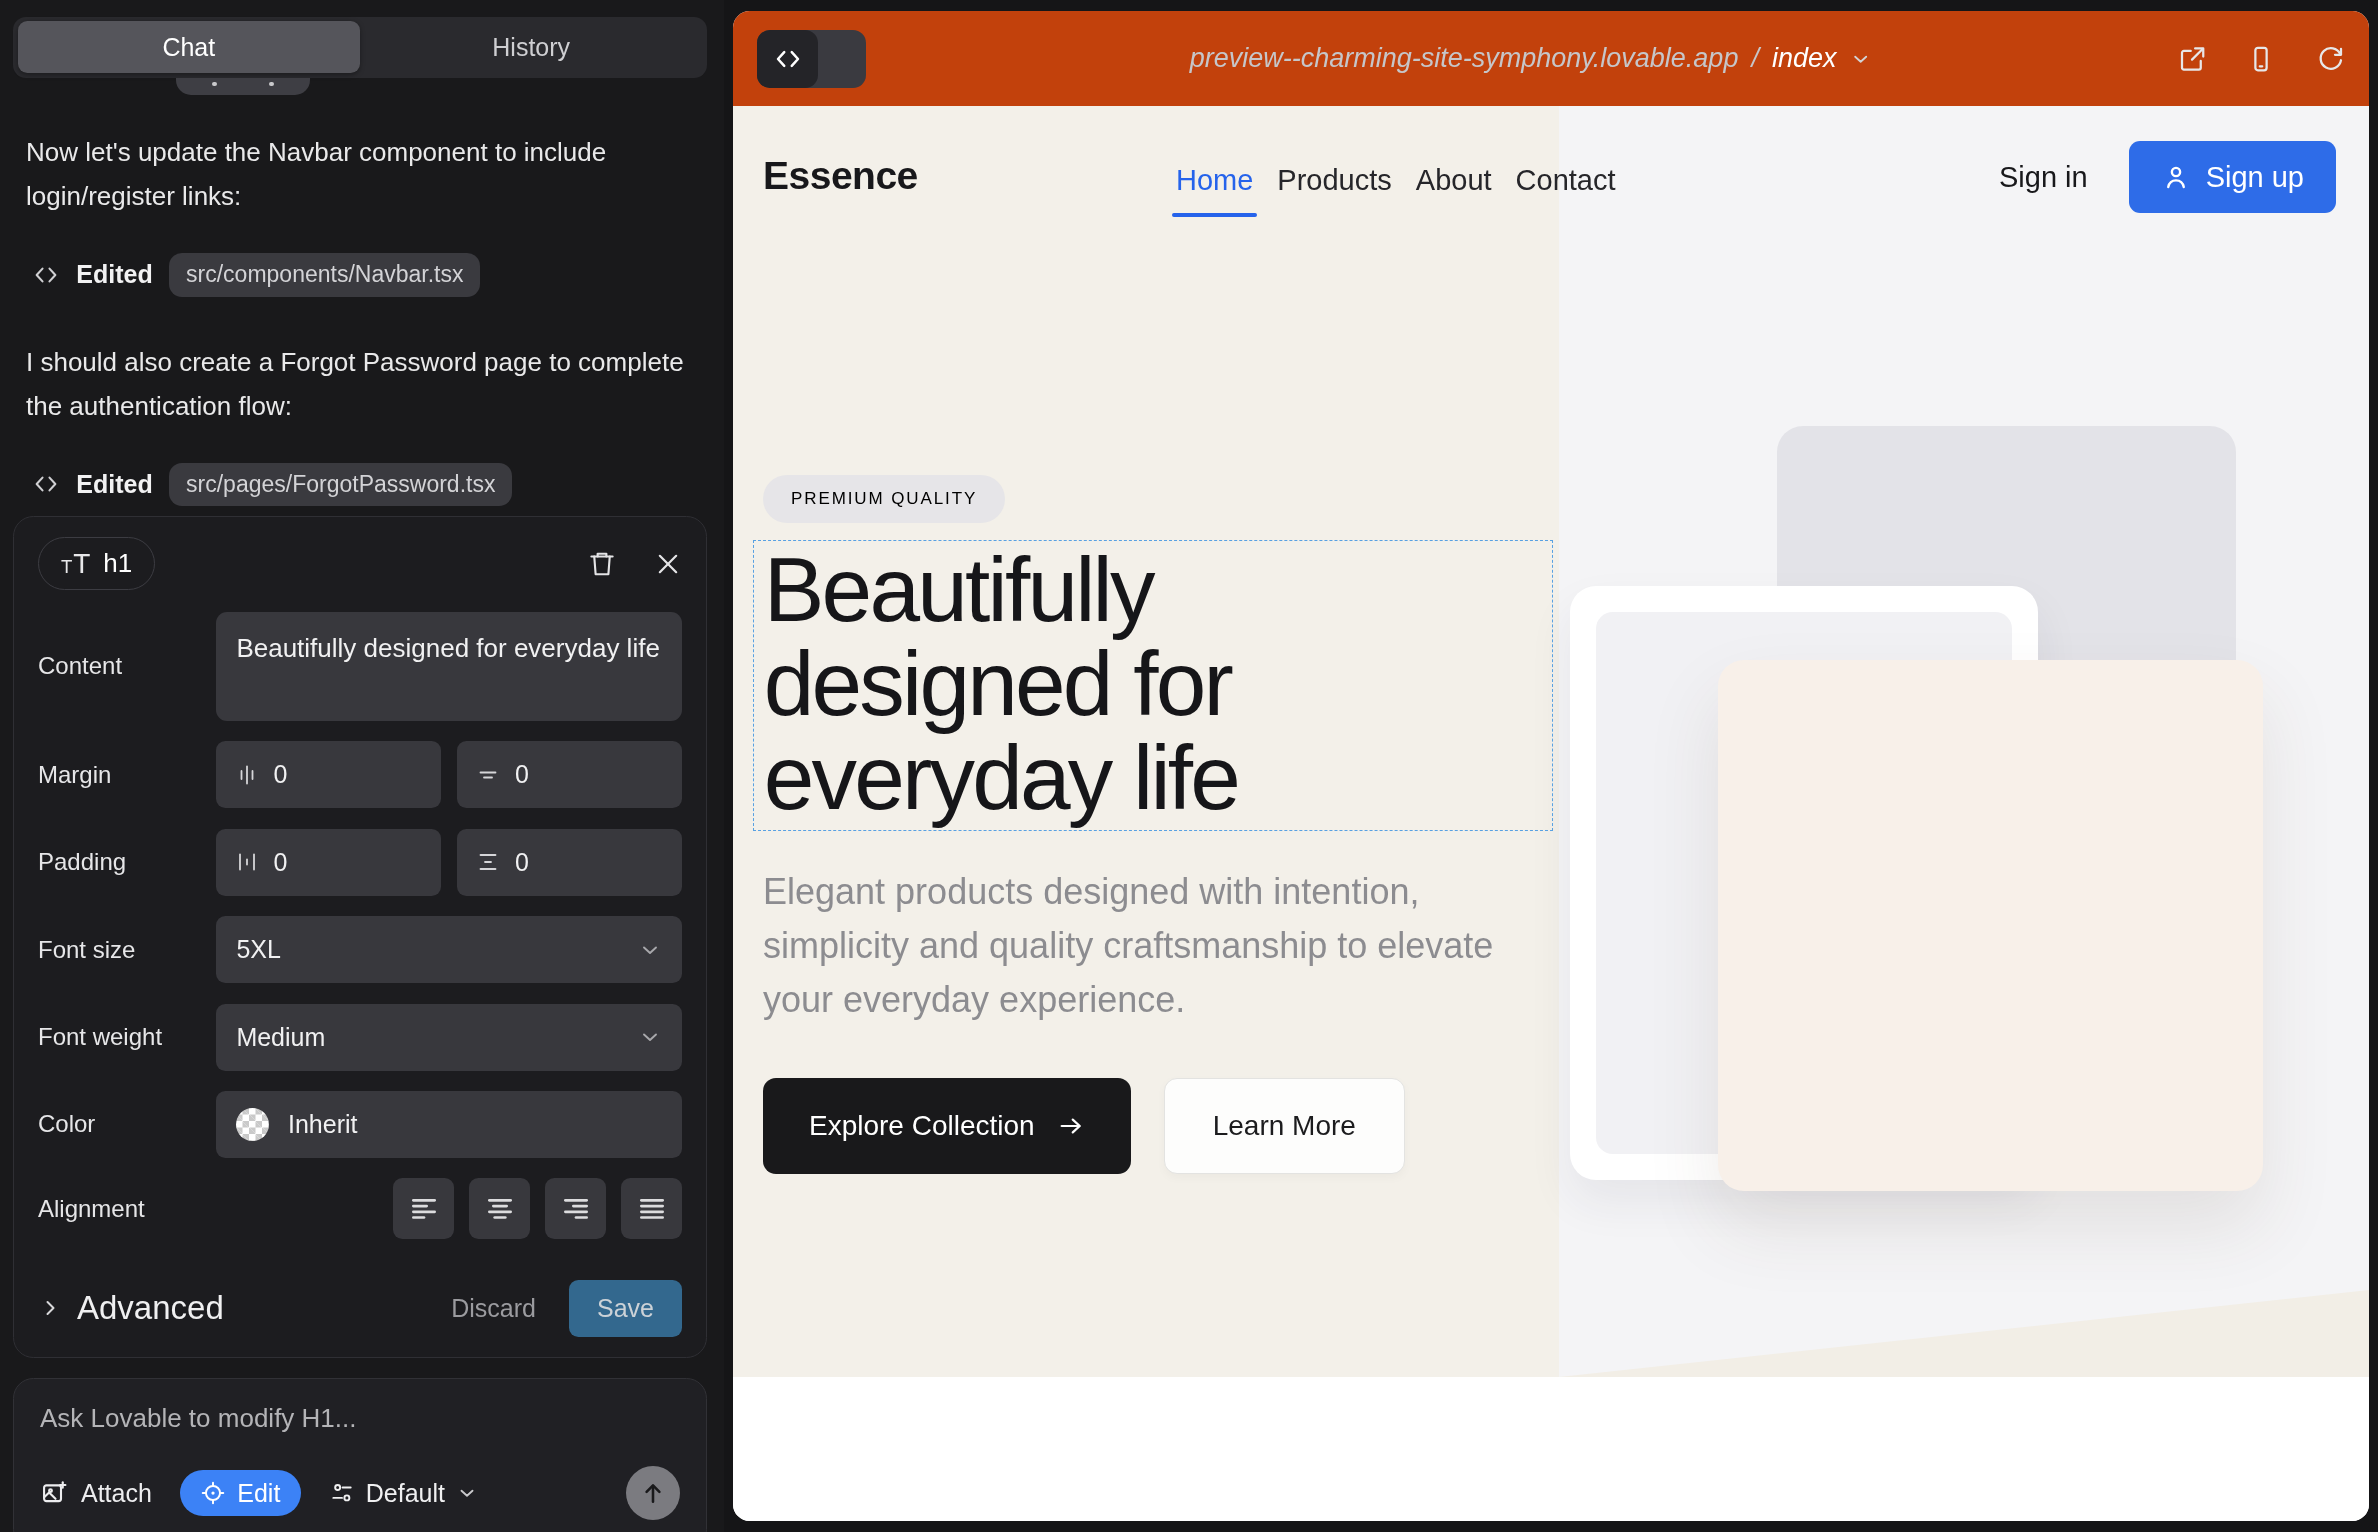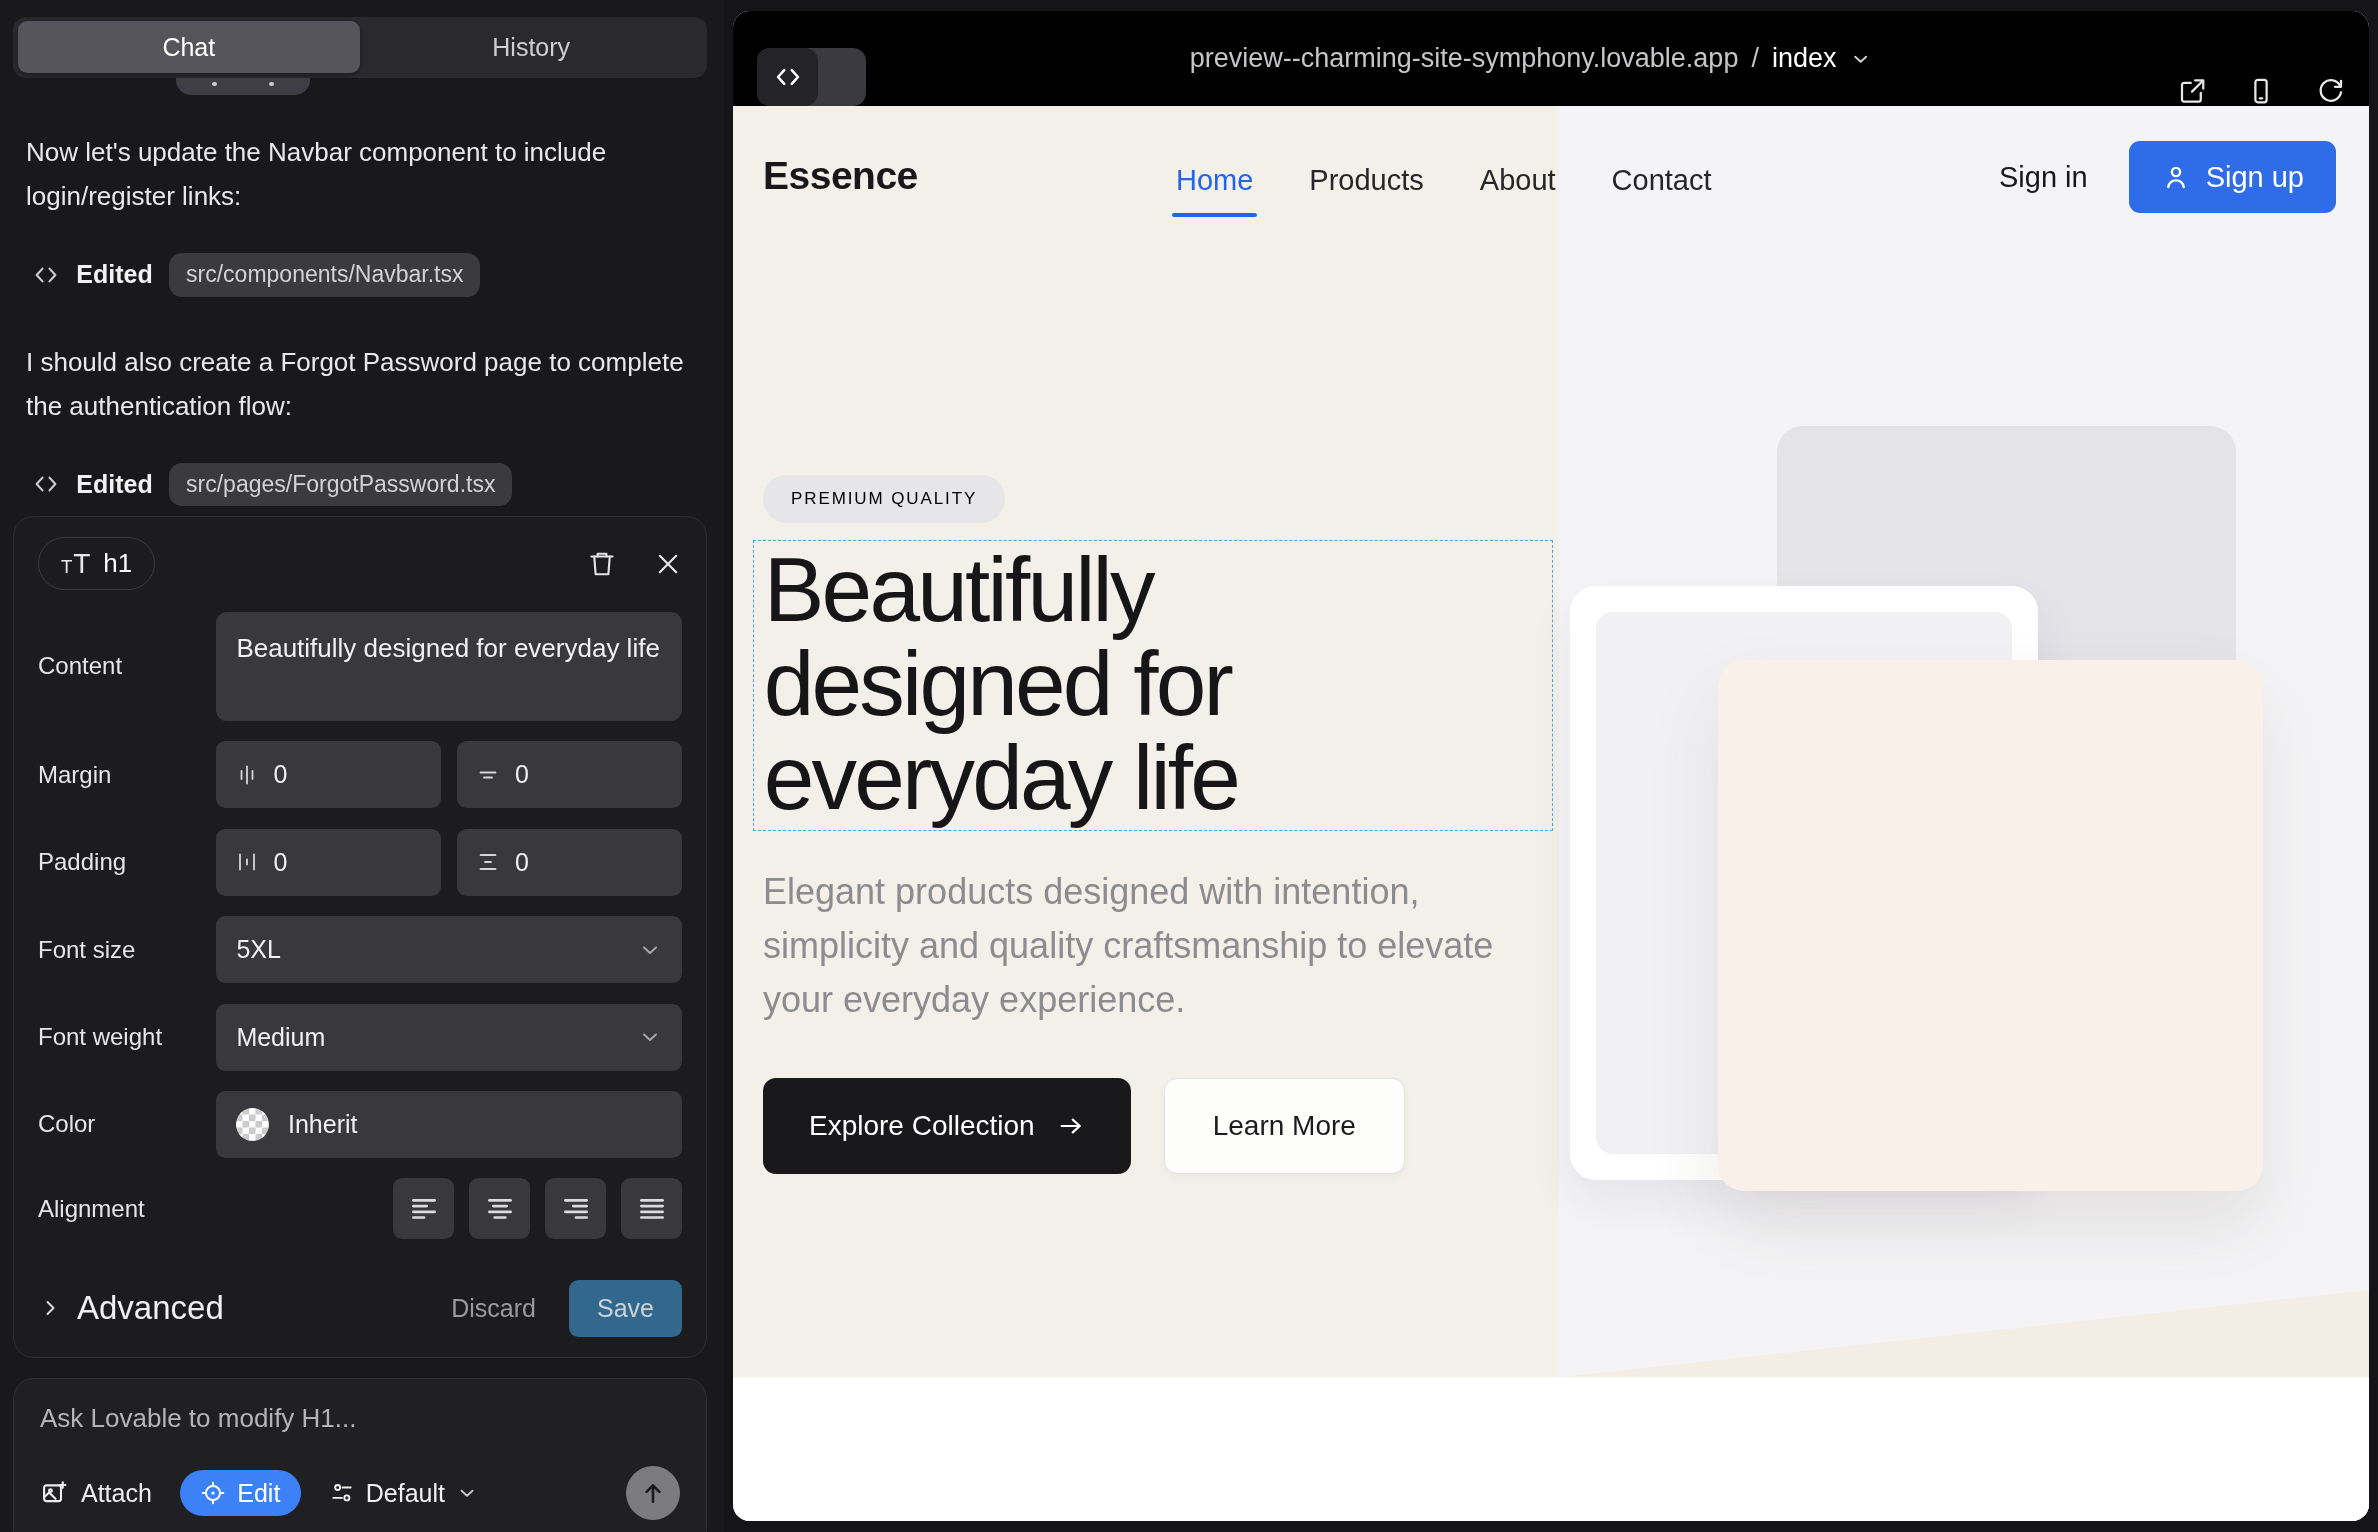--- a/index.html
+++ b/index.html
@@ -74,41 +74,41 @@
   .edit-pill { display:flex; align-items:center; gap:11px; background:#3c82f6; color:#fff;
     border-radius:927px; padding:8.3px 20.4px; font-size:25px; }
   .default-sel { display:flex; align-items:center; gap:11px; color:#f0f0f1; font-size:25px; }
   .default-sel .chev { color:#c9c9cc; display:flex; }
   .send { margin-left:auto; width:54px; height:54px; border-radius:50%; background:#7b7b80;
     color:#19191b; display:flex; align-items:center; justify-content:center; }
 
   
   .preview { position:absolute; left:733px; top:11px; width:1636px; height:1510px; background:#fff;
     border-radius:16.7px; overflow:hidden; }
-  .toolbar { position:relative; height:95px; background:#000000; display:flex; align-items:flex-end; padding:0 24px; }
+  .toolbar { position:relative; height:95px; background:#c2410c; display:flex; align-items:center; padding:0 24px;font-style:italic; }
   .code-toggle { width:109px; height:58px; background:#3a3a40; border-radius:13px; display:flex; }
   .code-toggle .seg { width:61px; height:58px; background:#242428; border-radius:13px; display:flex;
     align-items:center; justify-content:center; color:#fff; }
   .url { position:absolute; left:50%; top:0; height:95px; transform:translateX(-53%);
     display:flex; align-items:center; gap:9.3px; font-size:27px; }
   .url .domain { color:#c6c6c9; }
   .url .sep { color:#c6c6c9; margin:0 3.7px; }
   .url .page { color:#ffffff; }
   .url .chev { color:#d2d2d4; display:flex; margin-left:3.7px; }
   .tb-icons { margin-left:auto; display:flex; align-items:center; gap:39px; color:#e7e7e9; }
 
   .site { position:relative; width:1636px; height:1415px; background:#ffffff; }
   .hero-left { position:absolute; left:0; top:0; width:826px; height:1271px; background:#f3f0e9; }
   .hero-right { position:absolute; left:826px; top:0; right:0; height:1271px; background:#f4f4f6; }
   .wedge { position:absolute; left:826px; top:1184px; width:811px; height:87px; background:#f2eee6;
     clip-path:polygon(0 100%,100% 0,100% 100%); }
 
   .site-logo { position:absolute; left:30px; top:48px; font-size:39px; font-weight:700; color:#18181b;
     letter-spacing:-0.5px; }
-  .site-nav { position:absolute; left:443px; top:58px; display:flex; gap:56px; font-size:29px; color:#26262a; }
+  .site-nav { position:absolute; left:443px; top:58px; display:flex; gap:24px; font-size:29px; color:#26262a; }
   .nav-link { position:relative; }
   .nav-link.active { color:#2563eb; }
   .nav-link.active::after { content:""; position:absolute; left:-3.7px; right:-3.7px; bottom:-20.4px; height:4.6px;
     background:#2563eb; border-radius:1.9px; }
   .auth { position:absolute; right:33px; top:35px; display:flex; align-items:center; }
   .signin { font-size:29px; color:#18181b; margin-right:41px; }
   .signup { display:flex; align-items:center; gap:15px; background:#2e6ce8; color:#fff; font-size:29px;
     border-radius:11px; height:72px; padding:0 32px; }
 
   .badge { position:absolute; left:30px; top:369px; background:#e6e5e8; color:#000000; font-size:17px;

